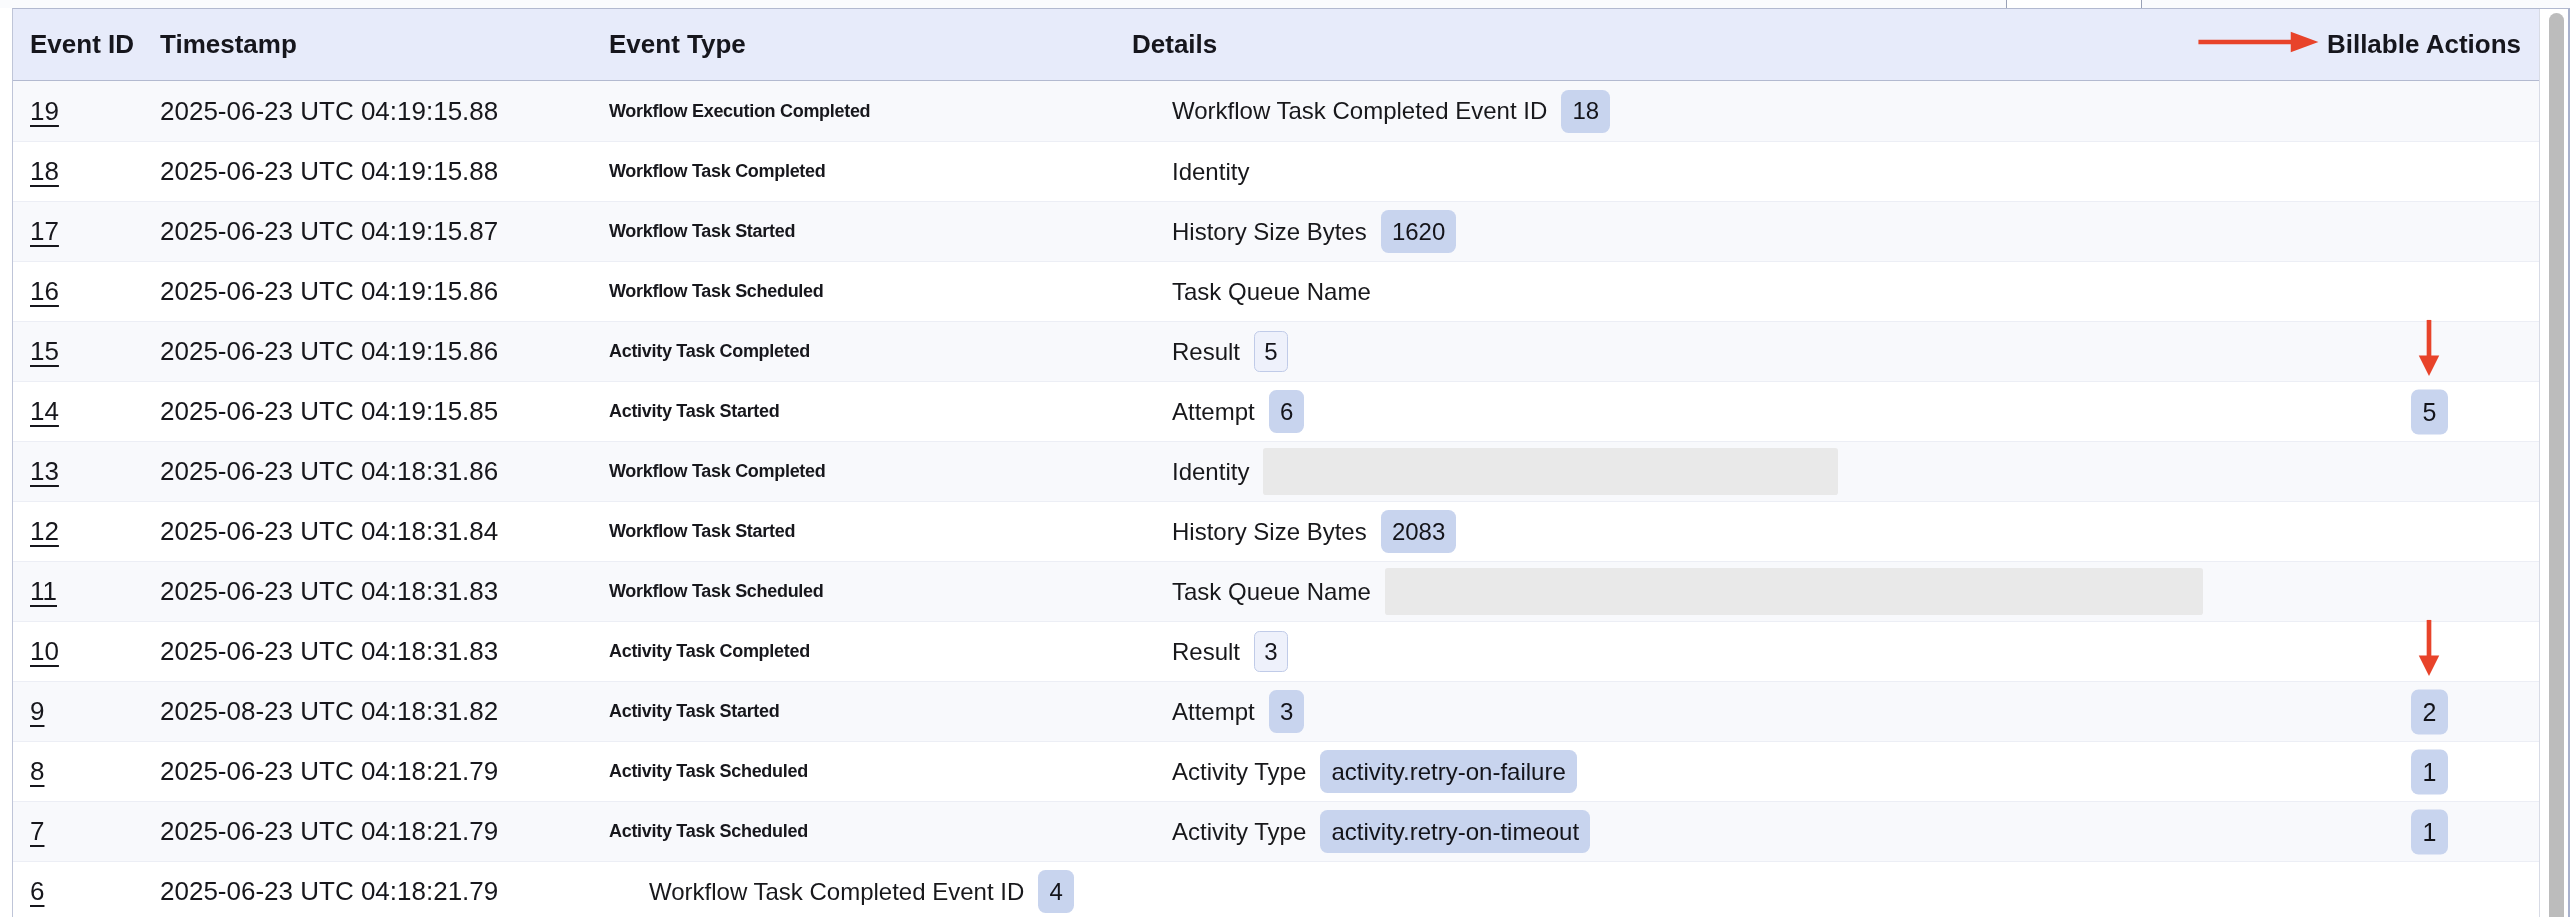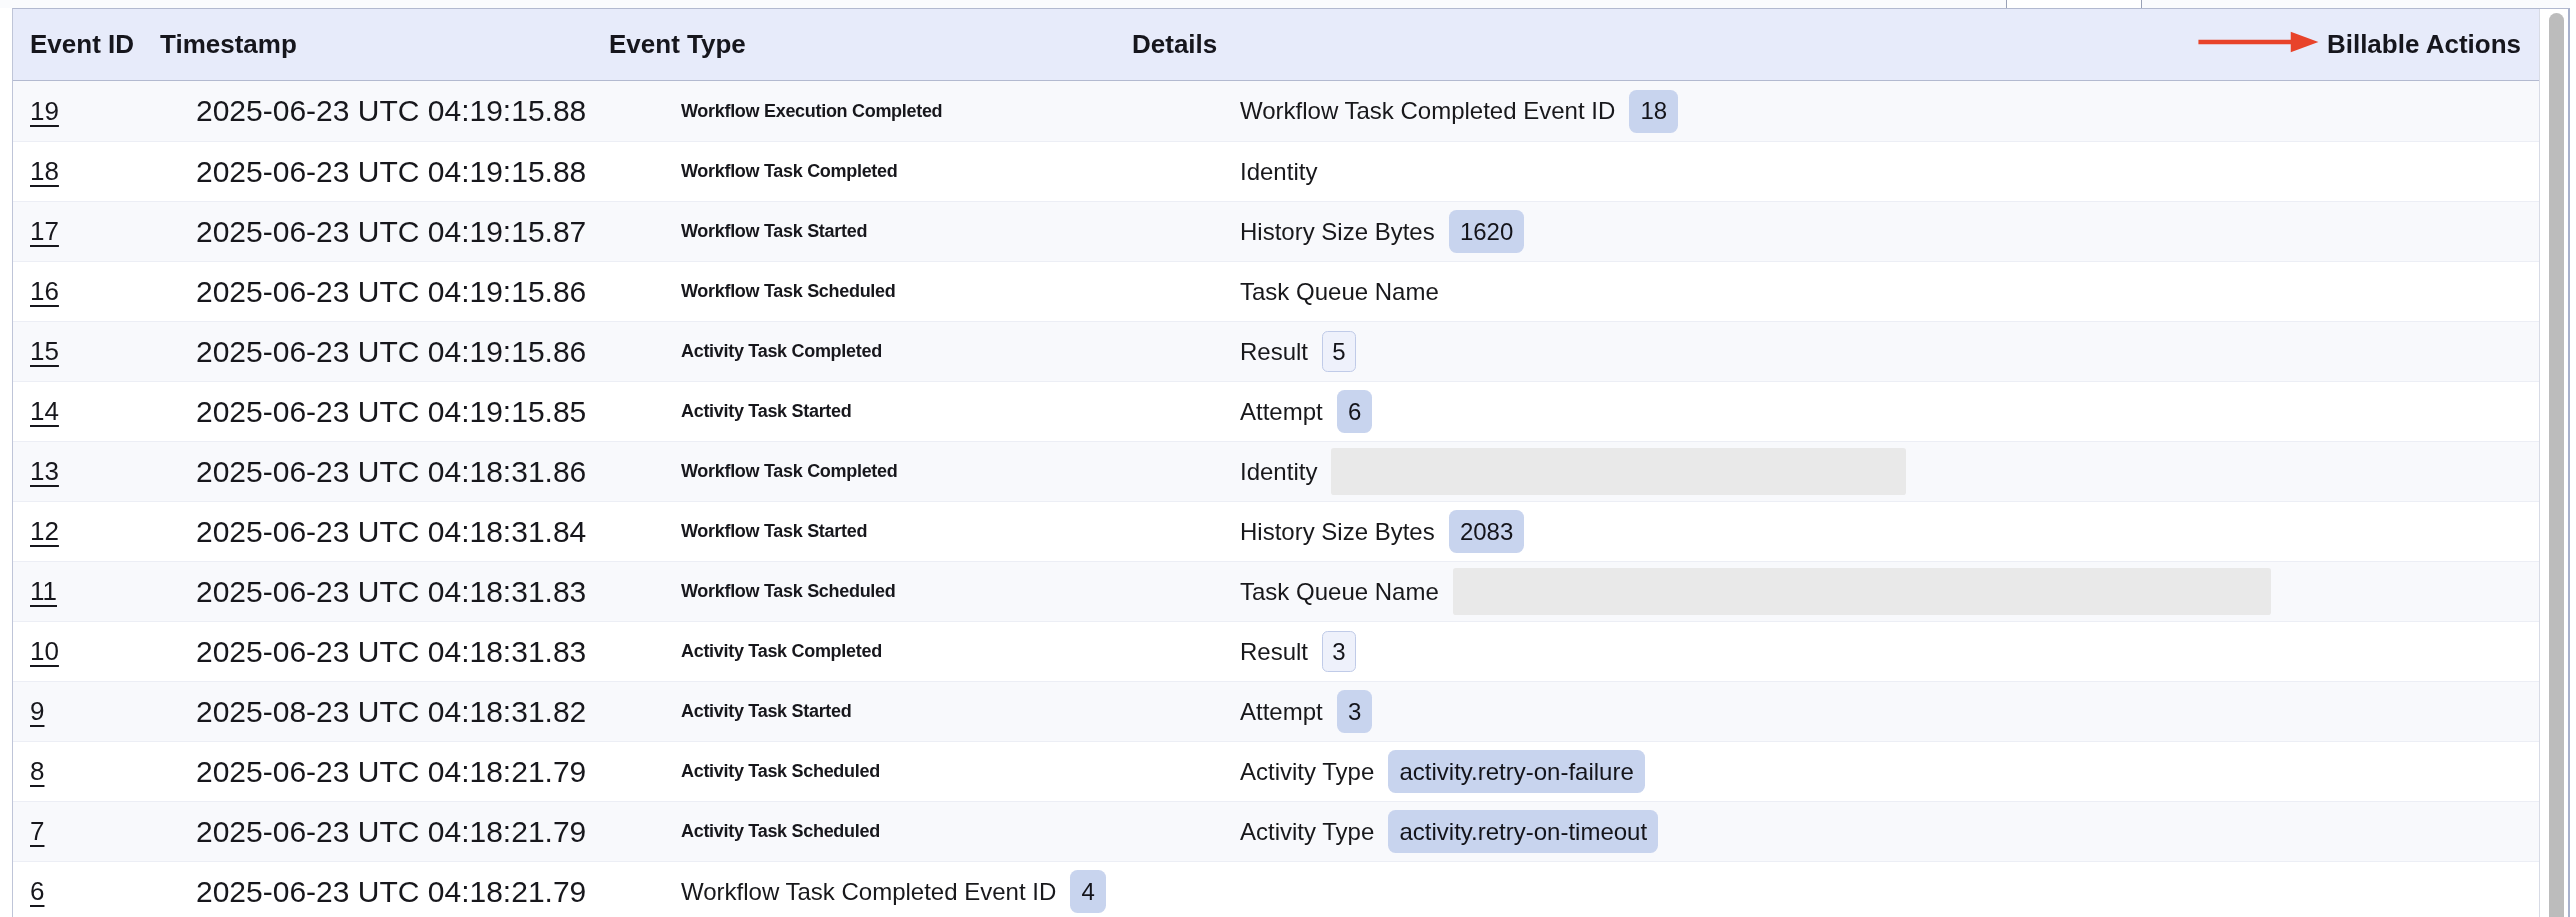--- a/index.html
+++ b/index.html
@@ -20,31 +20,31 @@
 
   .grid { display:grid; grid-template-columns:133px 449px 523px 1159px 262px; align-items:center; }
 
   .thead { height:72px; background:#e7ebfa; border-bottom:1.9px solid #b3bad0; position:relative; }
   .th { font-size:26px; font-weight:600; color:#16161d; }
   .th-id { padding-left:17px; }
   .th-ts, .th-type, .th-details { padding-left:14px; }
   .th-billable { text-align:right; padding-right:18px; }
   .header-arrow { position:absolute; right:220px; top:20.6px; }
 
-  .row { height:60px; border-top:0.9px solid #eceef5; background:#ffffff;gap:36px; }
+  .row { height:60px; border-top:0.9px solid #eceef5; background:#ffffff; }
   .row:first-child { border-top:none; }
   .row.alt { background:#f8f9fc; }
   .bottom-sliver { height:7.5px; background:#f8f9fc; border-top:0.9px solid #eceef5; }
 
   .cell-id { padding-left:17px; font-size:26px; }
   .cell-id a { color:#17171c; text-decoration:underline; text-underline-offset:4.7px; }
-  .cell-ts { padding-left:14px; font-size:30px; }
+  .cell-ts { padding-left:14px; font-size:26px; }
   .cell-type { padding-left:14px; font-size:18px; font-weight:700; letter-spacing:-0.3px; }
   .cell-details { padding-left:14px; display:flex; align-items:center; gap:14px; }
-  .detail-label { font-size:24px; color:#18181b; white-space:nowrap; }
+  .detail-label { font-size:24px; color:#18181b; white-space:nowrap;margin-left:40px; }
   .chip { font-size:24px; color:#14141a; white-space:nowrap; }
   .chip-solid { background:#c8d4ee; border-radius:7.5px; padding:7.5px 11.2px; }
   .chip-code { background:#eef1fb; border:1.9px solid #c0cbe8; border-radius:5.6px; padding:5.6px 9.3px; }
   .redacted { height:47px; background:#e9e9e9; border-radius:2.8px; }
   .cell-billable { position:relative; height:100%; }
   .billable-badge { position:absolute; right:91px; top:50%; transform:translateY(-50%);
     min-width:37px; height:45px; padding:0 8.4px; background:#c8d4ee; border-radius:7.5px;
     display:flex; align-items:center; justify-content:center; font-size:25px; color:#14141a; }
   .down-arrow { position:absolute; right:96px; top:-4.7px; }
 </style>

